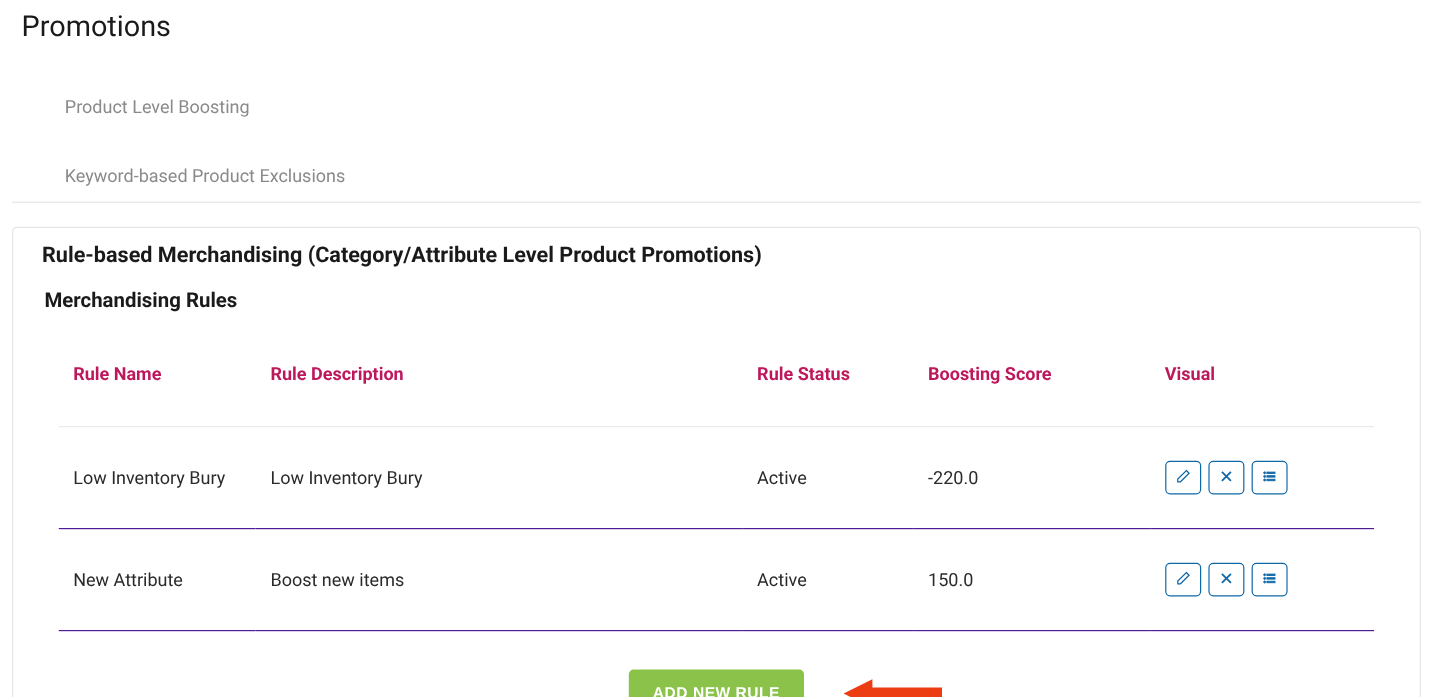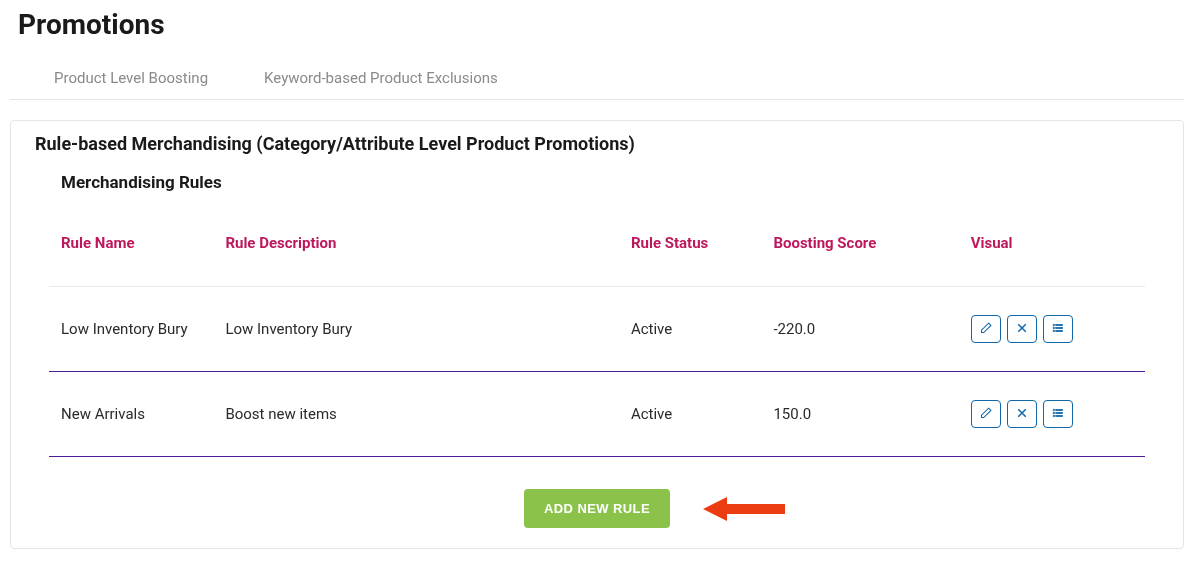--- a/index.html
+++ b/index.html
@@ -8,35 +8,36 @@
       padding: 0;
     }
     body {
       font-family: -apple-system, BlinkMacSystemFont, "Segoe UI", Roboto, "Helvetica Neue", Arial, sans-serif;
       background: #ffffff;
       color: #1a1a1a;
       padding: 8px 10px;
       width: 1194px;
     }
     h1.page-title {
-      font-size: 28px;
-      font-weight: 700;
-      color: #1a1a1a;
-      margin-bottom: 16px;
+      font-size: 24px;
+      font-weight: 400;
+      color: #1a1a1a;
+      margin-bottom: 32px;
       margin-left: 8px;
     }
     .tabs-wrapper {
       border-bottom: 1px solid #e5e5e5;
       padding: 0 10px;
       margin-bottom: 20px;
     }
     .tabs {
       display: flex;
-      gap: 28px;
+      gap: 16px;
       padding-left: 20px;
+      flex-direction: column;
     }
     .tab {
       padding: 12px 14px;
       font-size: 15px;
       color: #8a8a8a;
       cursor: pointer;
       border-radius: 4px;
       white-space: nowrap;
     }
     .tab.active {
@@ -52,21 +53,21 @@
     .panel-title {
       font-size: 18px;
       font-weight: 700;
       color: #1a1a1a;
       margin-bottom: 18px;
     }
     .section-title {
       font-size: 17px;
       font-weight: 700;
       color: #1a1a1a;
-      margin-left: 26px;
+      margin-left: 2px;
       margin-bottom: 28px;
     }
     table {
       width: 100%;
       border-collapse: collapse;
       margin-left: 14px;
       margin-right: 14px;
       width: calc(100% - 28px);
     }
     thead th {
@@ -195,21 +196,21 @@
                     <rect x="5" y="7.2" width="9" height="1.6"></rect>
                   <circle cx="2.5" cy="12" r="1.1"></circle>
                     <rect x="5" y="11.2" width="9" height="1.6"></rect>
                 </svg>
               </span>
             </button>
           </div>
         </td>
       </tr>
       <tr>
-        <td>New Arrivals</td>
+        <td>New Attribute</td>
         <td>Boost new items</td>
         <td>Active</td>
         <td>150.0</td>
         <td>
           <div class="action-group">
             <button class="icon-btn">
               <span>
                 <svg viewBox="0 0 16 16">
                     <path d="M11.5 1.5l3 3L5 14H2v-3L11.5 1.5z" fill="none" stroke="#1168a8" stroke-width="1.4"></path>
                   </svg>

